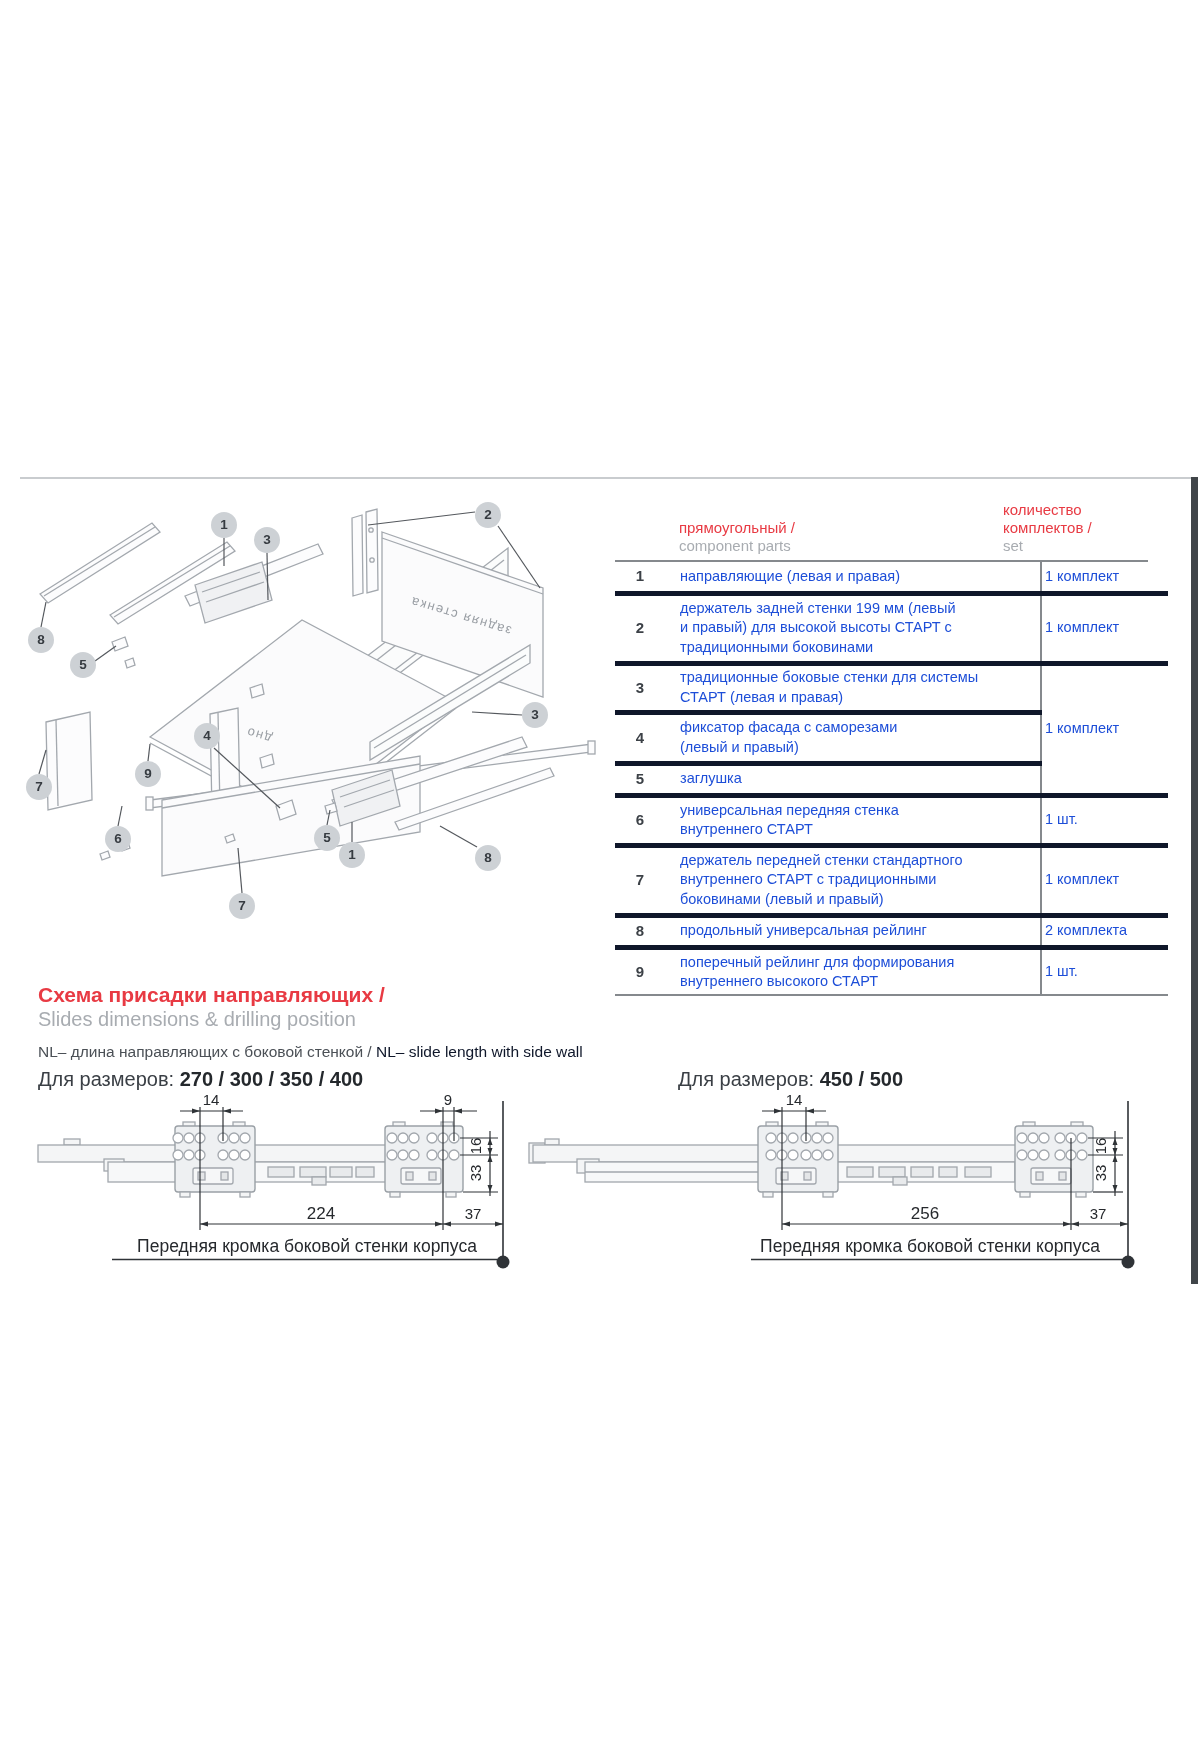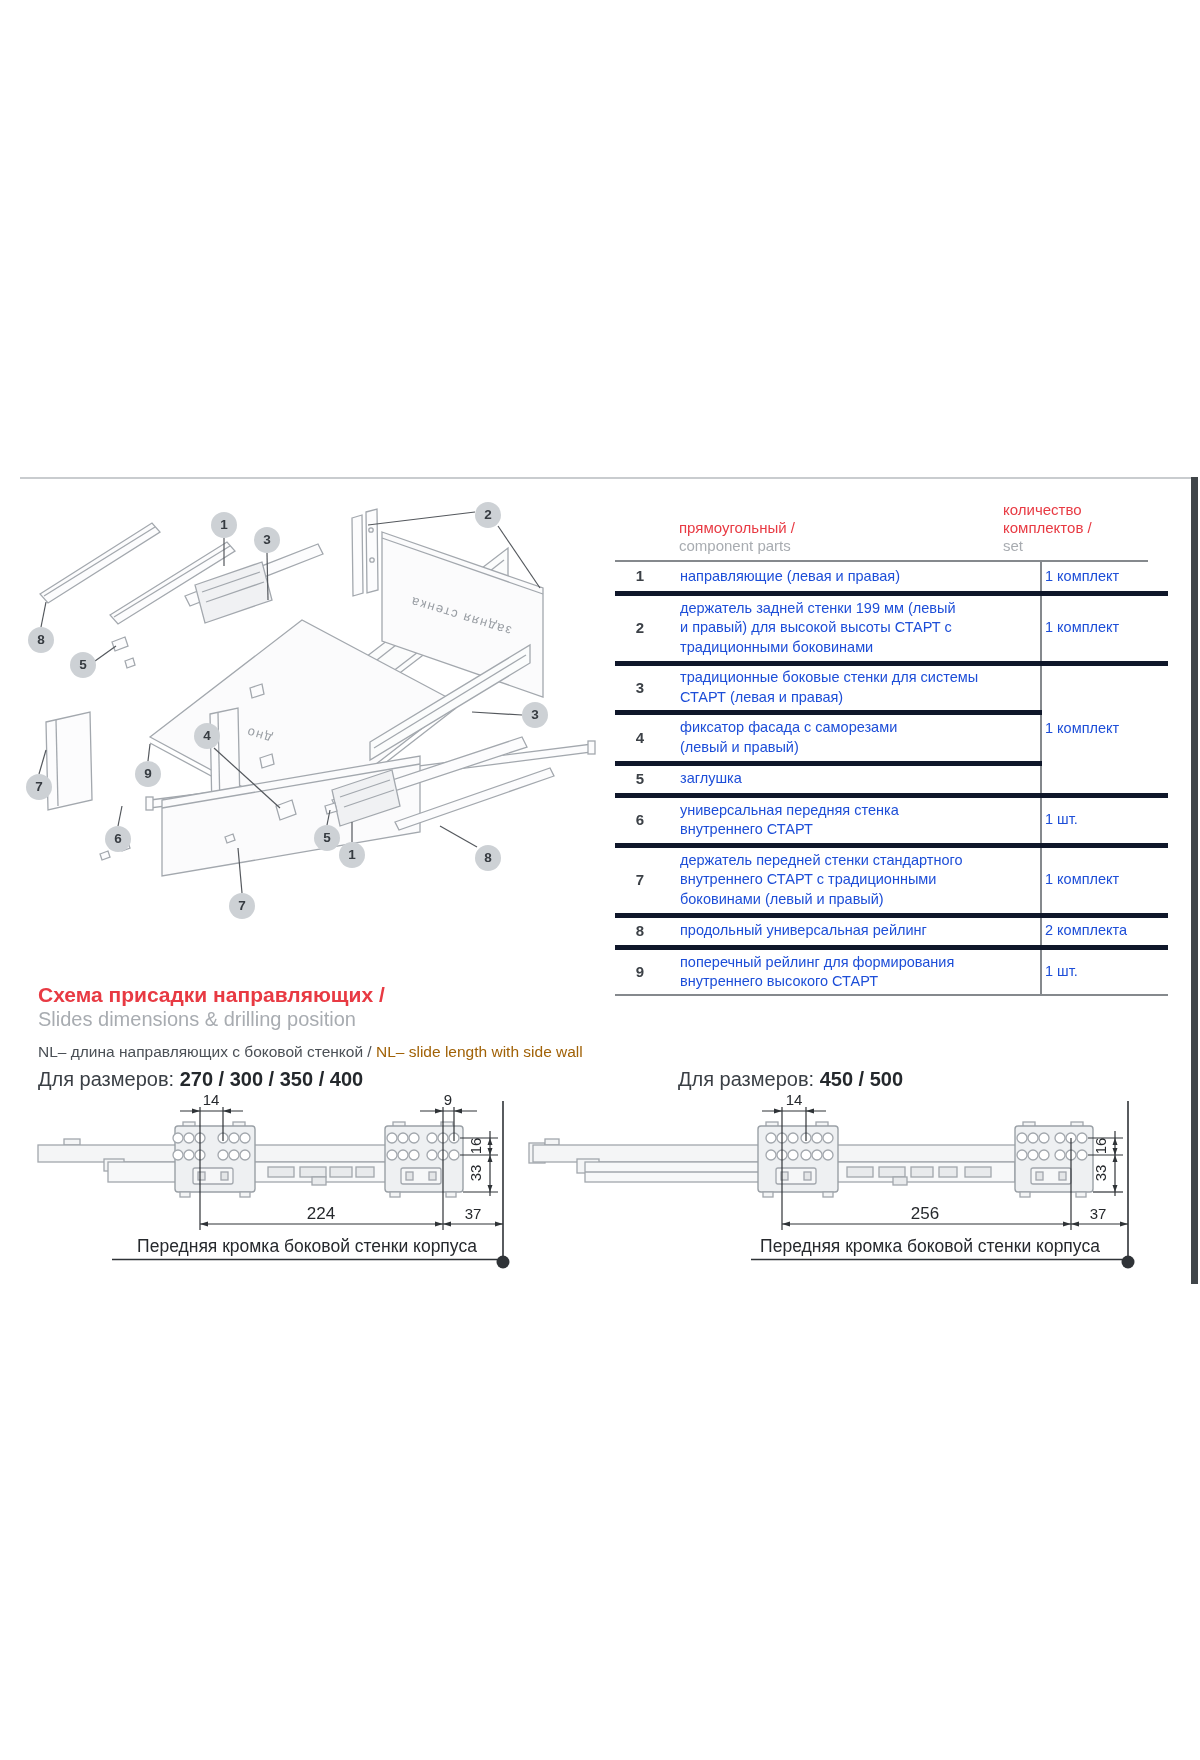--- a/index.html
+++ b/index.html
@@ -26,21 +26,21 @@
   .parts-table{border-bottom:2px solid #85898d;}
 
   
   .callout{position:absolute;width:26px;height:26px;border-radius:50%;background:#cdd1d5;
            color:#363b41;font-size:13.5px;font-weight:bold;text-align:center;line-height:26px;}
 
   
   .sec-title{position:absolute;left:38px;top:983px;font-size:21px;font-weight:bold;color:#e83a43;}
   .sec-sub{position:absolute;left:38px;top:1008px;font-size:20px;color:#a8acb1;}
   .nl-line{position:absolute;left:38px;top:1043px;font-size:15.5px;color:#4b5056;}
-  .nl-line .nl-en{color:#a16207;}
+  .nl-line .nl-en{color:#0f172a;}
   .sizes{position:absolute;top:1068px;font-size:20px;color:#3a3f45;}
   .sizes b{color:#24282c;}
   .sizes.left{left:38px;}
   .sizes.right{left:678px;}
 
   svg text{font-family:"Liberation Sans", sans-serif;}
   .dim-t{fill:#26292d;font-size:15px;}
   .dim-big{fill:#26292d;font-size:17px;}
   .edge-l{fill:#26292d;font-size:17.5px;}
   .ghost{fill:#989da3;font-size:13px;letter-spacing:1.5px;}

